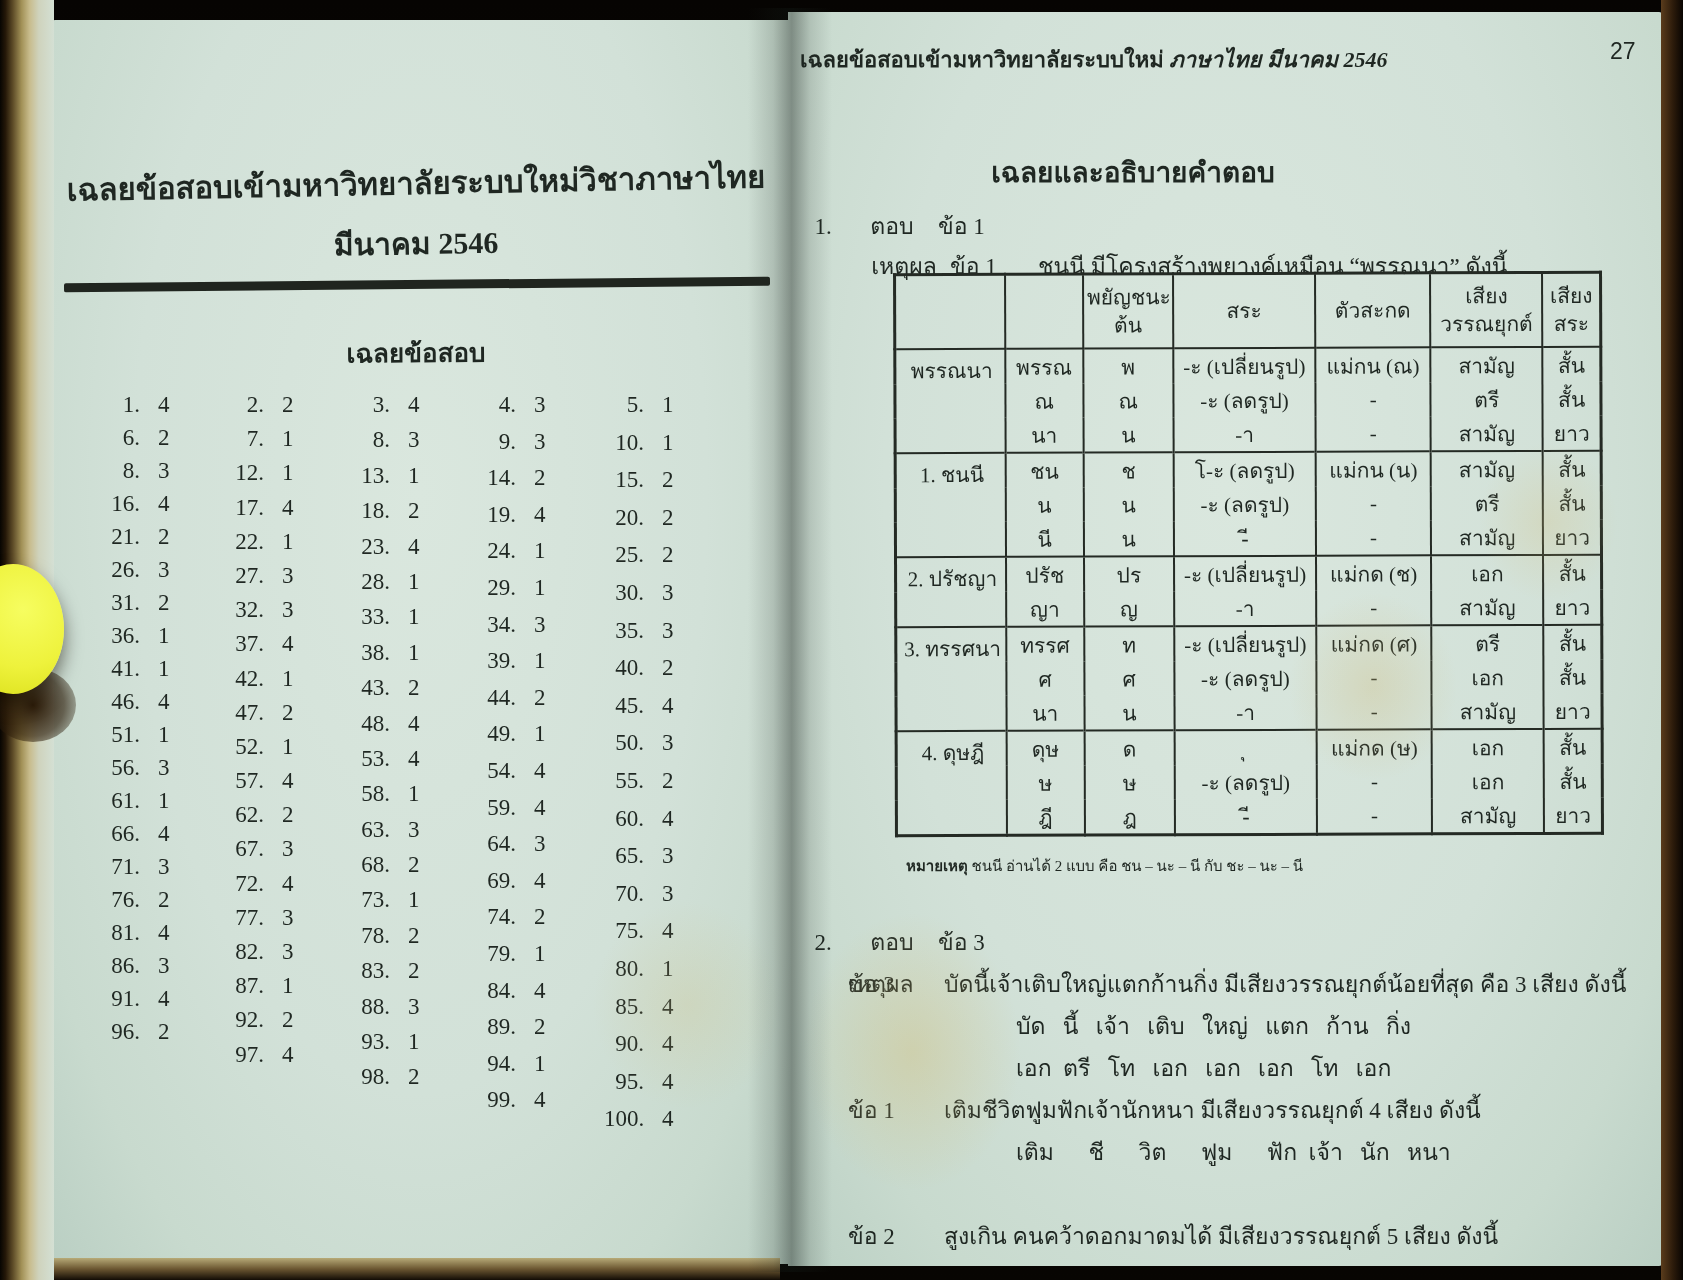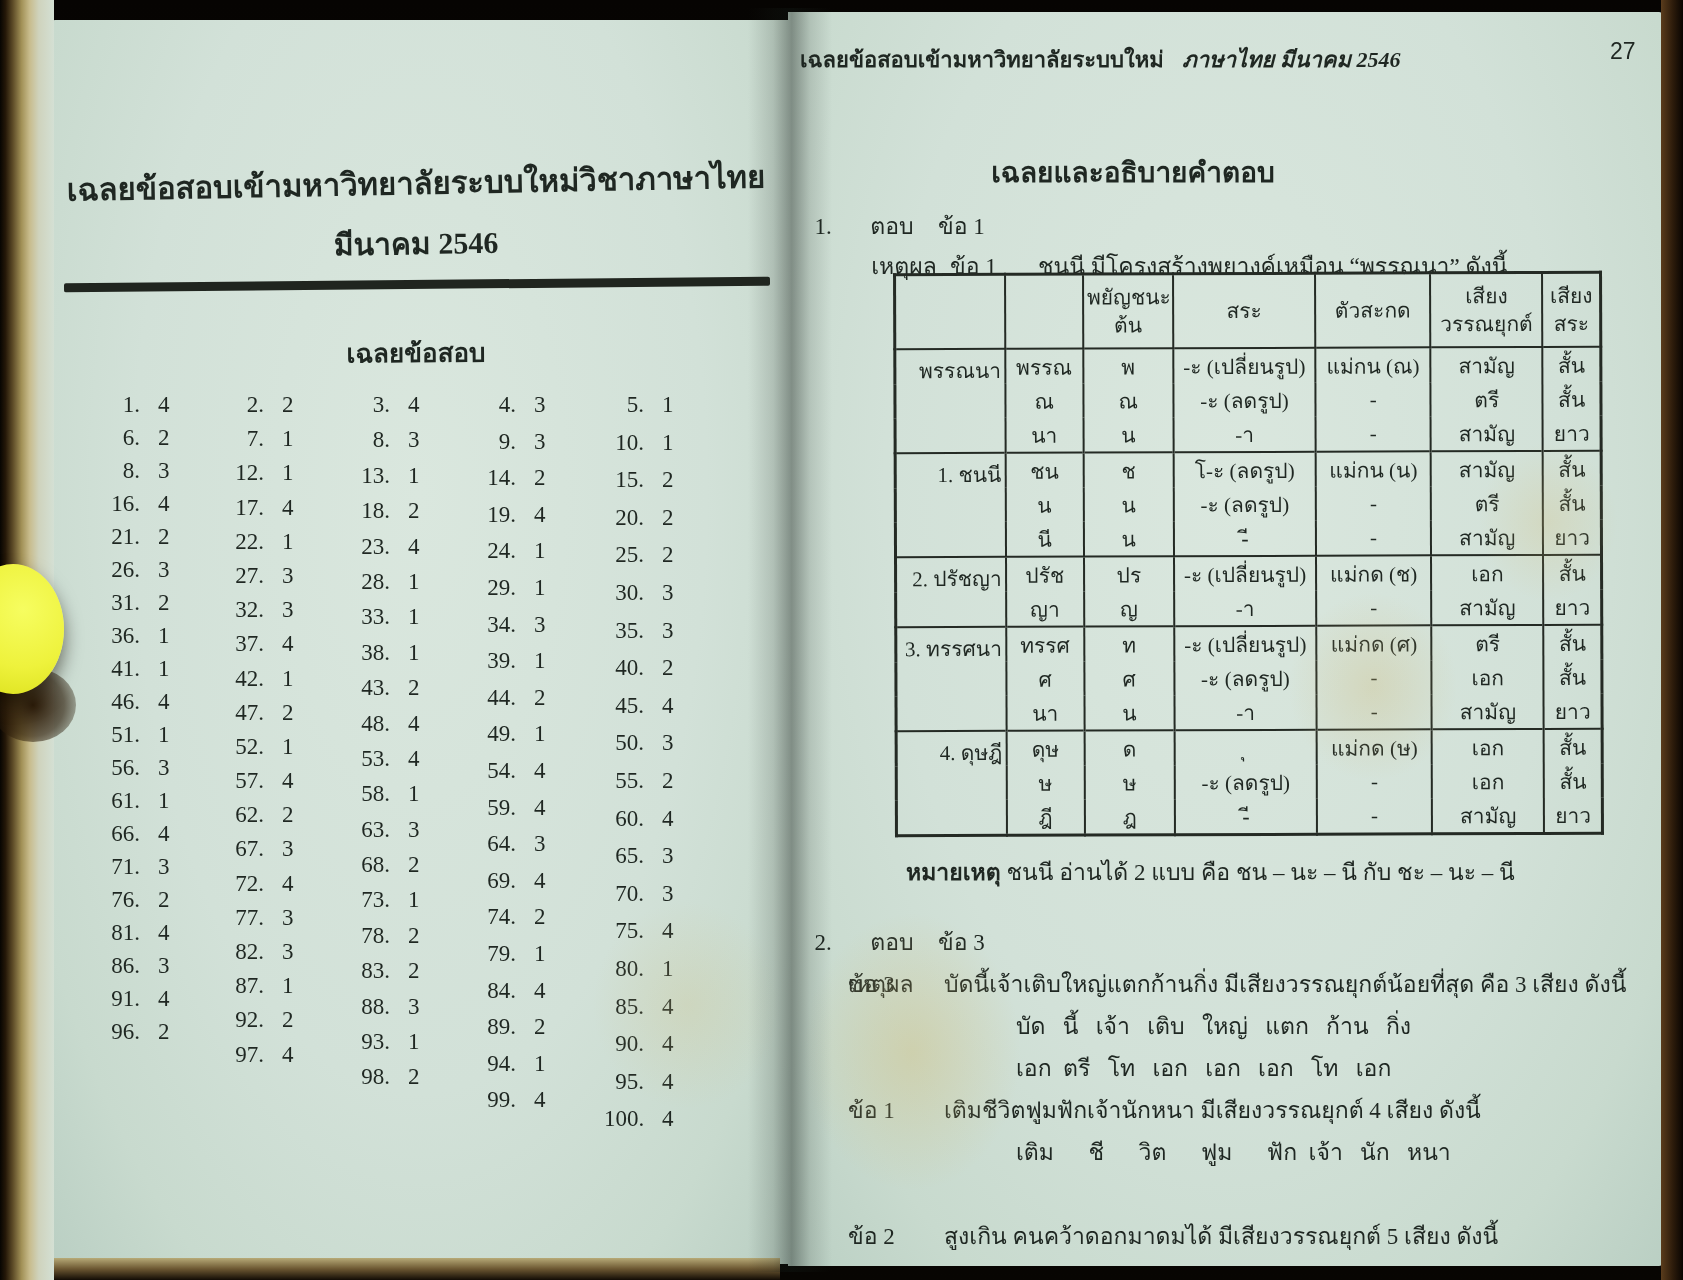--- a/index.html
+++ b/index.html
@@ -43,40 +43,40 @@
   .acol-1{left:172px;gap:8.2px;}
   .acol-2{left:298px;gap:9.4px;}
   .acol-3{left:424px;gap:10.6px;}
   .acol-4{left:552px;gap:11.6px;}
   .aentry{display:flex;height:26px;line-height:26px;font-size:23px;}
   .anum{width:40px;text-align:right;}
   .aval{margin-left:18px;}
 
   
   .rp-running{position:absolute;left:12px;top:30px;font-size:22px;font-weight:bold;white-space:nowrap;}
-  .rp-running .it{font-style:italic;margin-left:13px;}
+  .rp-running .it{font-style:italic;}
   .rp-pagenum{position:absolute;left:822px;top:26px;font-size:23px;font-family:Liberation Sans, sans-serif;}
   .rp-title{position:absolute;left:0;top:138px;width:690px;text-align:center;font-size:28px;font-weight:bold;}
   .rp-row{position:absolute;font-size:23px;white-space:nowrap;}
   .pos-item1{left:12px;top:196px;}
   .pos-reason1{left:70px;top:236px;}
   .lbl{display:inline-block;text-align:center;}
   .w46{width:46px;} .w92{width:92px;}
   .tagcol{display:inline-block;width:88px;}
 
   .ptable-wrap{position:absolute;left:106px;top:260px;transform:rotate(-0.2deg);}
   .ptable{border-collapse:collapse;table-layout:fixed;width:709px;font-size:21px;border:3px solid #242a24;}
   .ptable th,.ptable td{border-left:2px solid #242a24;border-right:2px solid #242a24;padding:0 3px;text-align:center;font-weight:normal;}
   .ptable thead th{border-bottom:2px solid #242a24;height:72px;vertical-align:middle;line-height:1.35;}
   .ptable tbody td{height:34px;}
   .ptable tr.gfirst td{border-top:2px solid #242a24;}
-  .ptable td.word{text-align:right;padding-left:6px;vertical-align:top;padding-top:4px;}
+  .ptable td.word{text-align:center;padding-left:6px;vertical-align:top;padding-top:4px;}
   .c0{width:110px}.c1{width:78px}.c2{width:90px}.c3{width:142px}.c4{width:115px}.c5{width:112px}.c6{width:58px}
 
-  .rp-note{position:absolute;left:118px;top:842px;font-size:23px;font-weight:bold;white-space:nowrap;}
+  .rp-note{position:absolute;left:118px;top:842px;font-size:15px;font-weight:bold;white-space:nowrap;}
   .pos-item2{left:12px;top:912px;}
   .exp-lines{position:absolute;left:60px;top:952px;width:800px;}
   .exp-line{display:flex;height:42px;line-height:42px;font-size:23px;white-space:pre-wrap;}
   .exp-tag{flex:0 0 96px;}
   .exp-text{white-space:pre-wrap;}
   .exp-indent .exp-text{padding-left:72px;}
 </style>
 </head>
 <body>
 

